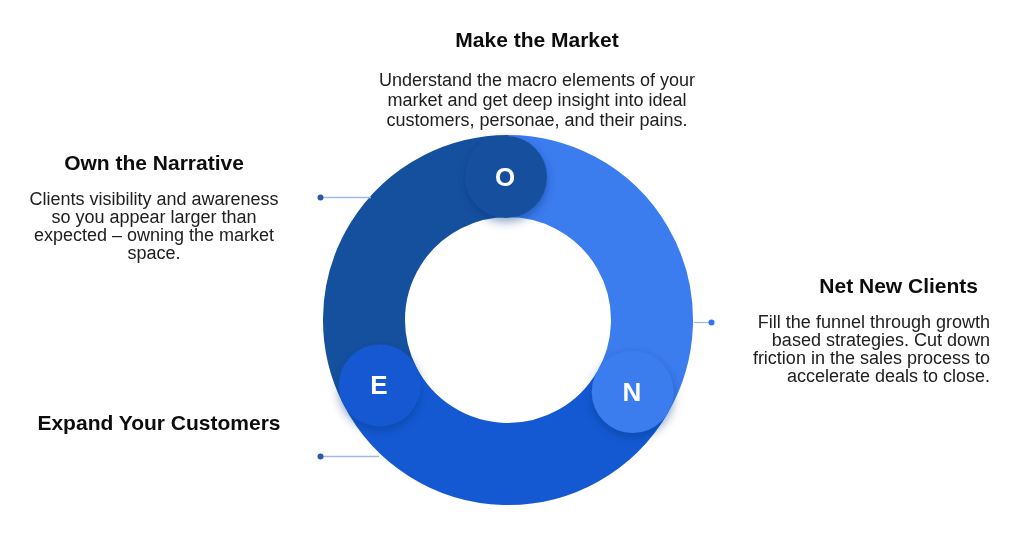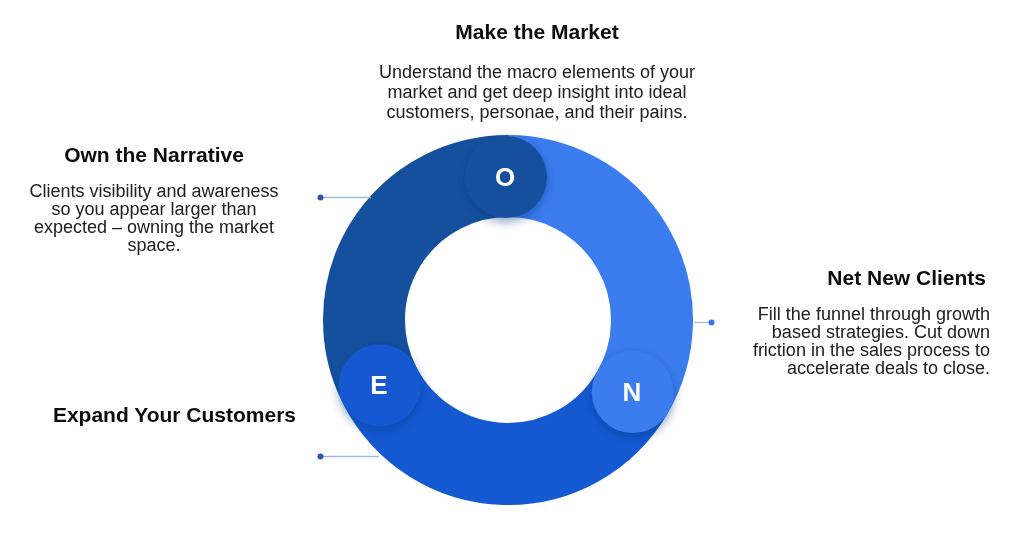--- a/index.html
+++ b/index.html
@@ -2,27 +2,27 @@
 <html><head>
 <meta charset="utf-8">
 <style>
   html,body{margin:0;padding:0;background:#ffffff;}
   .canvas{
     position:relative;width:1024px;height:560px;background:#ffffff;
     font-family:"Liberation Sans","DejaVu Sans",sans-serif;overflow:hidden;
   }
   .diagram-svg{position:absolute;left:0;top:0;}
   .card{position:absolute;}
-  .card h2{margin:4px;font-size:21px;font-weight:700;color:#0d0d0d;}
+  .card h2{margin:12px;font-size:21px;font-weight:700;color:#0d0d0d;}
   .card p{margin:15px 0 0;font-size:18px;line-height:18px;color:#202020;}
   .card-top{left:353px;top:16px;width:368px;text-align:center;}
   .card-top p{margin-top:18px;line-height:20px;}
   .card-left{left:18px;top:139px;width:272px;text-align:center;}
   .card-right{top:262px;right:34px;width:276px;text-align:right;}
-  .card-bottom{left:18px;top:399px;width:282px;text-align:right;}
+  .card-bottom{left:18px;top:399px;width:282px;text-align:center;}
   .center-card{position:absolute;left:412px;top:248px;width:186px;text-align:center;}
   .center-card h2{margin:0;font-size:20px;font-weight:700;color:#0d0d0d;}
   .center-card p{margin:14px 0 0;font-size:13.5px;line-height:18px;color:#202020;}
   .cap-letter{font-family:"Liberation Sans","DejaVu Sans",sans-serif;
     font-size:26px;font-weight:700;fill:#ffffff;text-anchor:middle;}
 </style>
 </head>
 <body>
 
 <div class="canvas">

